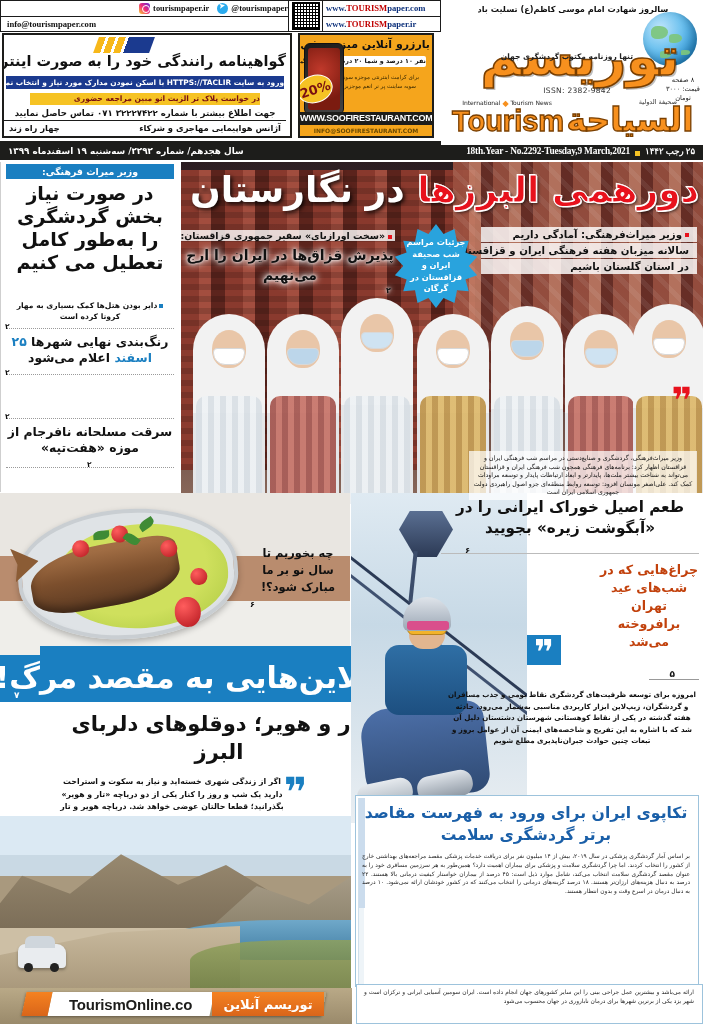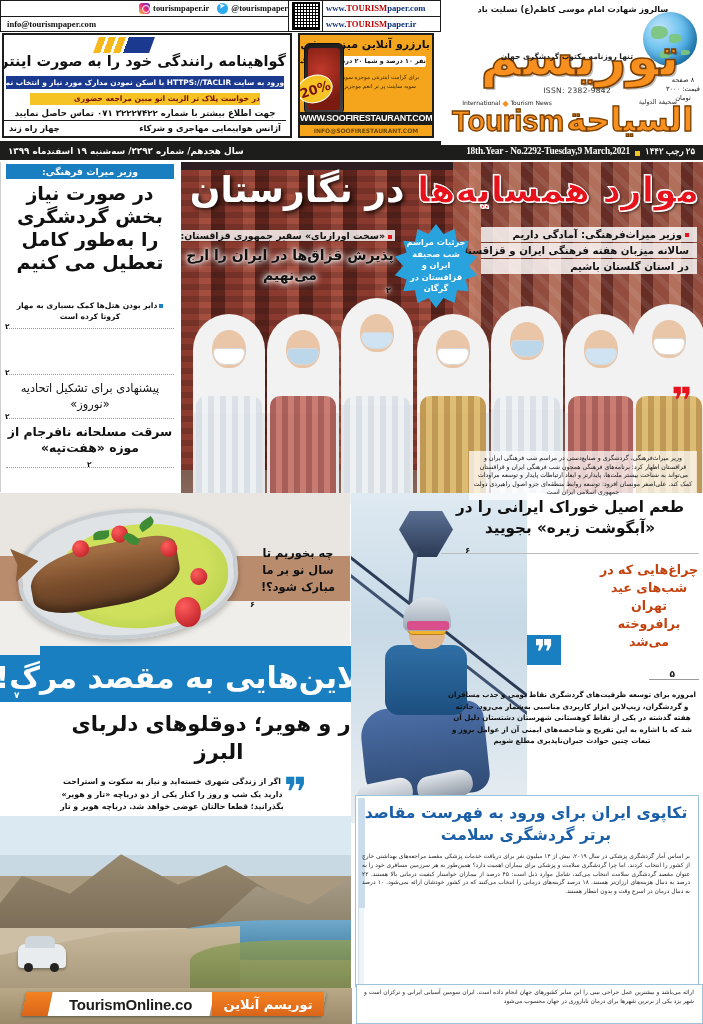--- a/index.html
+++ b/index.html
@@ -764,24 +764,26 @@
 
   <div class="left-col">
     <div class="lc-kicker">وزیر میراث فرهنگی:</div>
     <div class="lc-head">در صورت نیاز بخش گردشگری را به‌طور کامل تعطیل می کنیم</div>
     <div class="lc-sub">
       <span class="sq"></span><span>دایر بودن هتل‌ها کمک بسیاری به مهار کرونا کرده است</span>
     </div>
     <div class="lc-rule" style="top:166px"></div>
     <div class="lc-pg" style="top:160px">۲</div>
 
+    <div class="lc-item b" style="top:172px">
+      <span>رنگ‌بندی نهایی شهرها </span><span class="hl-blue">۲۵ اسفند</span><span> اعلام می‌شود</span>
+    </div>
     <div class="lc-rule" style="top:212px"></div>
     <div class="lc-pg" style="top:206px">۲</div>
 
-    <div class="lc-item n" style="top:218px">پیشنهادی برای تشکیل اتحادیه «نوروز»</div>
     <div class="lc-rule" style="top:256px"></div>
     <div class="lc-pg" style="top:250px">۲</div>
 
     <div class="lc-item b" style="top:262px">سرقت مسلحانه نافرجام از موزه «هفت‌تپه»</div>
     <div class="lc-rule" style="top:305px"></div>
     <div class="lc-pg" style="top:298px;left:86px">۲</div>
   </div>
 
   <div class="hero">
     <div class="hero-bg">
@@ -827,21 +829,21 @@
         <div class="fig c1 gold" style="left:452px;height:200px">
             <div class="scarf"></div>
             <div class="face"></div>
             <div class="mask"></div>
             <div class="vest"></div>
           </div>
       </div>
     </div>
 
     <div class="hero-title">
-      <span class="ht-red">موارد همسایه‌ها</span>
+      <span class="ht-red">دورهمی البرز‌ها</span>
       <span class="ht-white">در نگارستان ایران</span>
     </div>
 
     <div class="hero-lead-right">
       <span class="hlr-line">
         <span class="dot"></span><span>وزیر میراث‌فرهنگی: آمادگی داریم</span>
       </span>
       <span class="hlr-line">سالانه میزبان هفته فرهنگی ایران و قزاقستان</span>
       <span class="hlr-line">در استان گلستان باشیم</span>
     </div>

